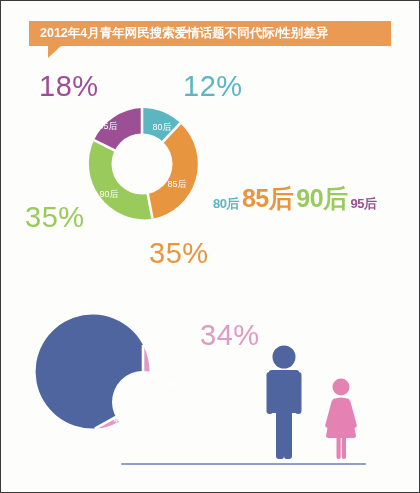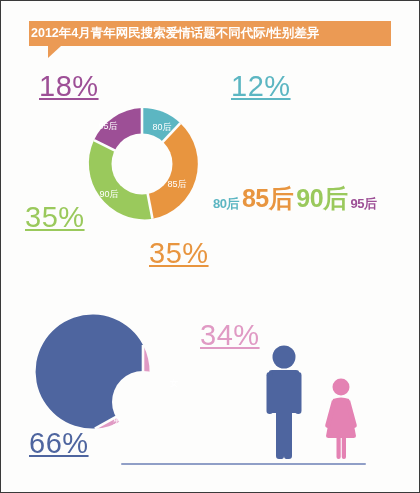--- a/index.html
+++ b/index.html
@@ -22,21 +22,21 @@
   
   .title-banner {
     position: absolute;
     left: 28px;
     top: 20px;
     width: 362px;
     height: 25px;
     background: #eb9a54;
     display: flex;
     align-items: center;
-    padding-left: 2px;
+    padding-left: 11px;
     box-sizing: border-box;
   }
   .title-banner .title-text {
     color: #ffffff;
     font-size: 12.5px;
     font-weight: bold;
     letter-spacing: 0px;
     white-space: nowrap;
     line-height: 1;
   }
@@ -44,21 +44,21 @@
     position: absolute;
     left: 47px;
     top: 45px;
     width: 0;
     height: 0;
     border-left: 13px solid #eb9a54;
     border-right: 13px solid transparent;
     border-bottom: 12px solid transparent;
   }
   
-  .abs { position: absolute; line-height: 1; white-space: nowrap; text-decoration: underline; }
+  .abs { position: absolute; line-height: 1; white-space: nowrap; }
 
   .pct-big {
     font-size: 29px;
     font-weight: 300;
     letter-spacing: 0.5px;
   }
 
   
   .donut-wrap { position: absolute; }
   .donut-wrap svg { display: block; overflow: visible; }
@@ -115,21 +115,21 @@
 
 <div id="infographic">
 
   <div class="title-banner">
     <span class="title-text">2012年4月青年网民搜索爱情话题不同代际/性别差异</span>
   </div>
   <div class="banner-tail"></div>
 
   <div class="abs pct-big" style="left:38px; top:71px; color:#9d4f96;">18%</div>
 
-  <div class="abs pct-big" style="left:182px; top:71px; color:#5cb6c2;margin-left:48px;">12%</div>
+  <div class="abs pct-big" style="left:182px; top:71px; color:#5cb6c2;">12%</div>
 
   <div class="abs pct-big" style="left:24px; top:202px; color:#9ac95c;">35%</div>
 
   <div class="abs pct-big" style="left:148px; top:238px; color:#e8953f;">35%</div>
 
   <div class="donut-wrap" style="left:78px; top:100px;">
     <svg width="126" height="126" viewBox="0 0 126 126" role="img">
 
       <path d="M 63 63 L 63 7 A 56 56 0 0 1 101.33 22.21 Z" fill="#5cb6c2"></path>
 
@@ -157,21 +157,20 @@
 
   <div class="deco-legend">
     <span class="deco-item deco-sm" style="color:#5cb6c2;">80后</span>
     <span class="deco-item deco-lg" style="color:#e8953f;">85后</span>
     <span class="deco-item deco-lg" style="color:#9ac95c;">90后</span>
     <span class="deco-item deco-sm" style="color:#9d4f96;">95后</span>
   </div>
 
   <div class="abs pct-big" style="left:199px; top:320px; color:#e09ac4;text-align:right;">34%</div>
 
-  <div class="abs pct-big" style="left:28px; top:428px; color:#4e659f;">66%</div>
 
   <div class="donut-wrap" style="left:78px; top:337px;">
     <svg width="128" height="128" viewBox="0 0 128 128" role="img">
 
       <path d="M 64 64 L 64 7 A 57 57 0 0 1 15.86 90.54 Z" fill="#e09ac4"></path>
 
       <path d="M 64 64 L 15.86 90.54 A 57 57 0 1 1 64 7 Z" fill="#4e659f"></path>
 
       <g stroke="#fdfdfc" stroke-width="2.6">
         <line x1="64" y1="64" x2="64" y2="7"></line>

